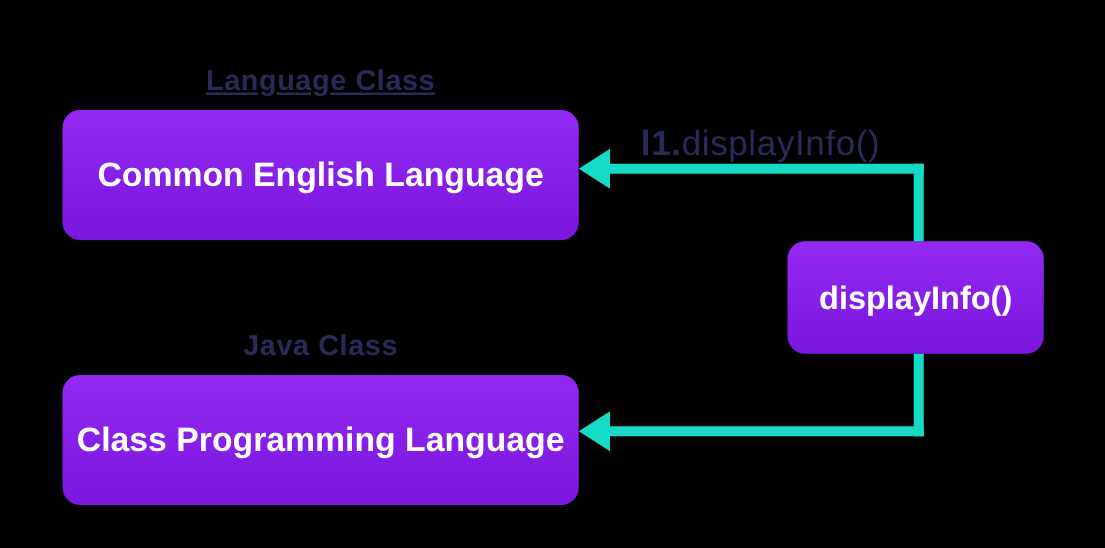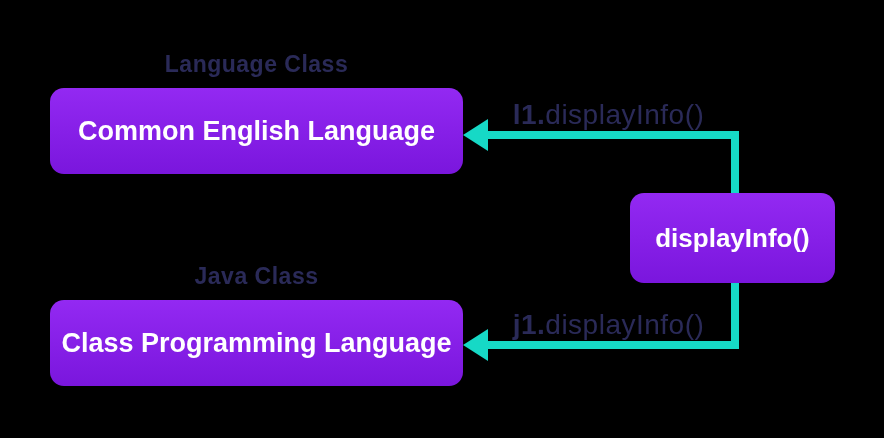--- a/index.html
+++ b/index.html
@@ -27,36 +27,36 @@
   .caption {
     position: absolute;
     left: 50px;
     width: 413px;
     text-align: center;
     color: var(--caption-text);
     font-size: 23px;
     font-weight: 600;
     letter-spacing: 0.5px;
   }
-  .caption.language { top: 51px; }
+  .caption.language { top: 51px; text-decoration: underline; }
   .caption.java { top: 263px; }
   .pbox {
     position: absolute;
     background: linear-gradient(180deg, var(--box-top) 0%, var(--box-bottom) 100%);
     border-radius: 14px;
     display: flex;
     align-items: center;
     justify-content: center;
     color: var(--box-text);
     font-weight: bold;
   }
   .pbox.class-box {
     left: 50px;
     width: 413px;
-    height: 86px;
+    height: 104px;
     font-size: 27px;
   }
   .pbox.language-box { top: 88px; }
   .pbox.java-box { top: 300px; }
   .pbox.method-box {
     left: 630px;
     top: 193px;
     width: 205px;
     height: 90px;
     font-size: 26px;
@@ -119,17 +119,14 @@
   <div class="vline top"></div>
   <div class="hline top"></div>
   <div class="arrowhead top"></div>
   <div class="call-label top">
     <span class="prefix">l1.</span><span>displayInfo()</span>
   </div>
 
   <div class="vline bottom"></div>
   <div class="hline bottom"></div>
   <div class="arrowhead bottom"></div>
-  <div class="call-label bottom">
-    <span class="prefix">j1.</span><span>displayInfo()</span>
-  </div>
 
 </div>
 
 </body></html>

